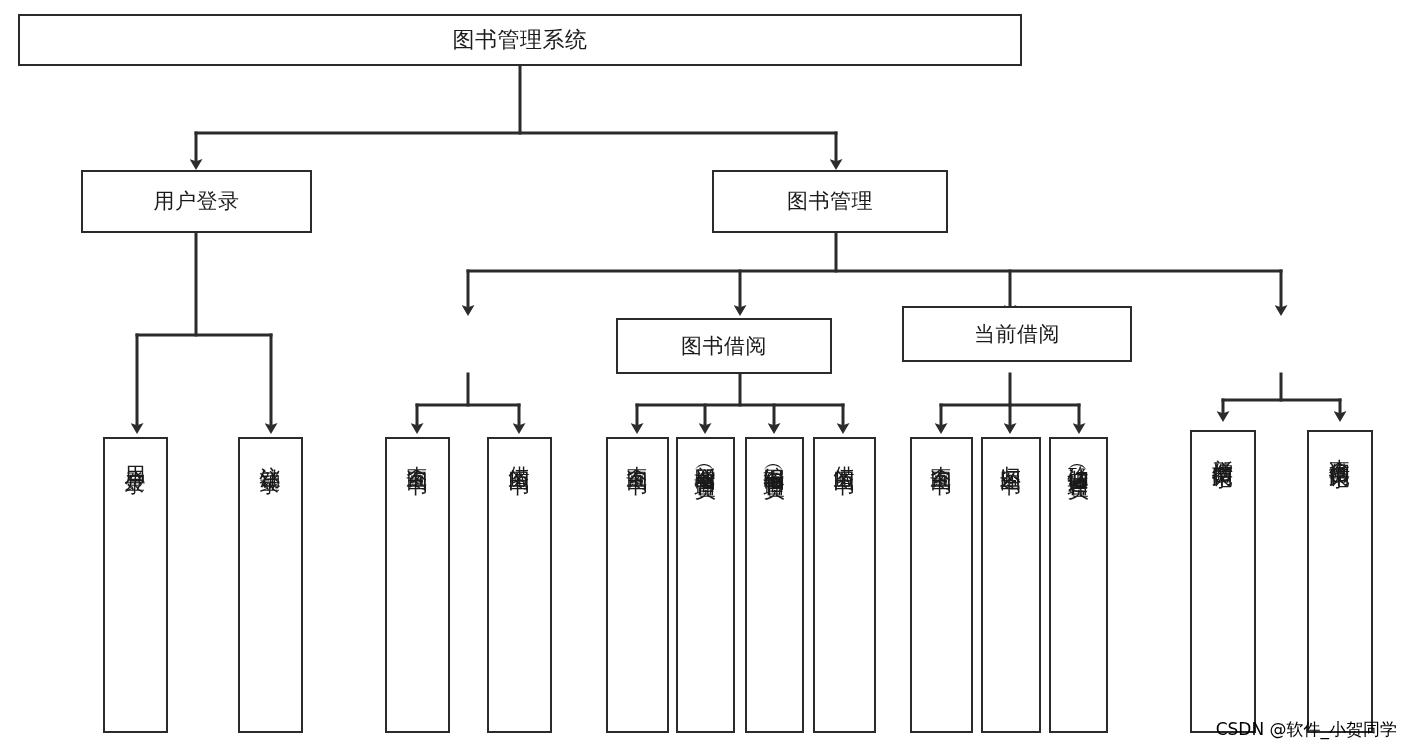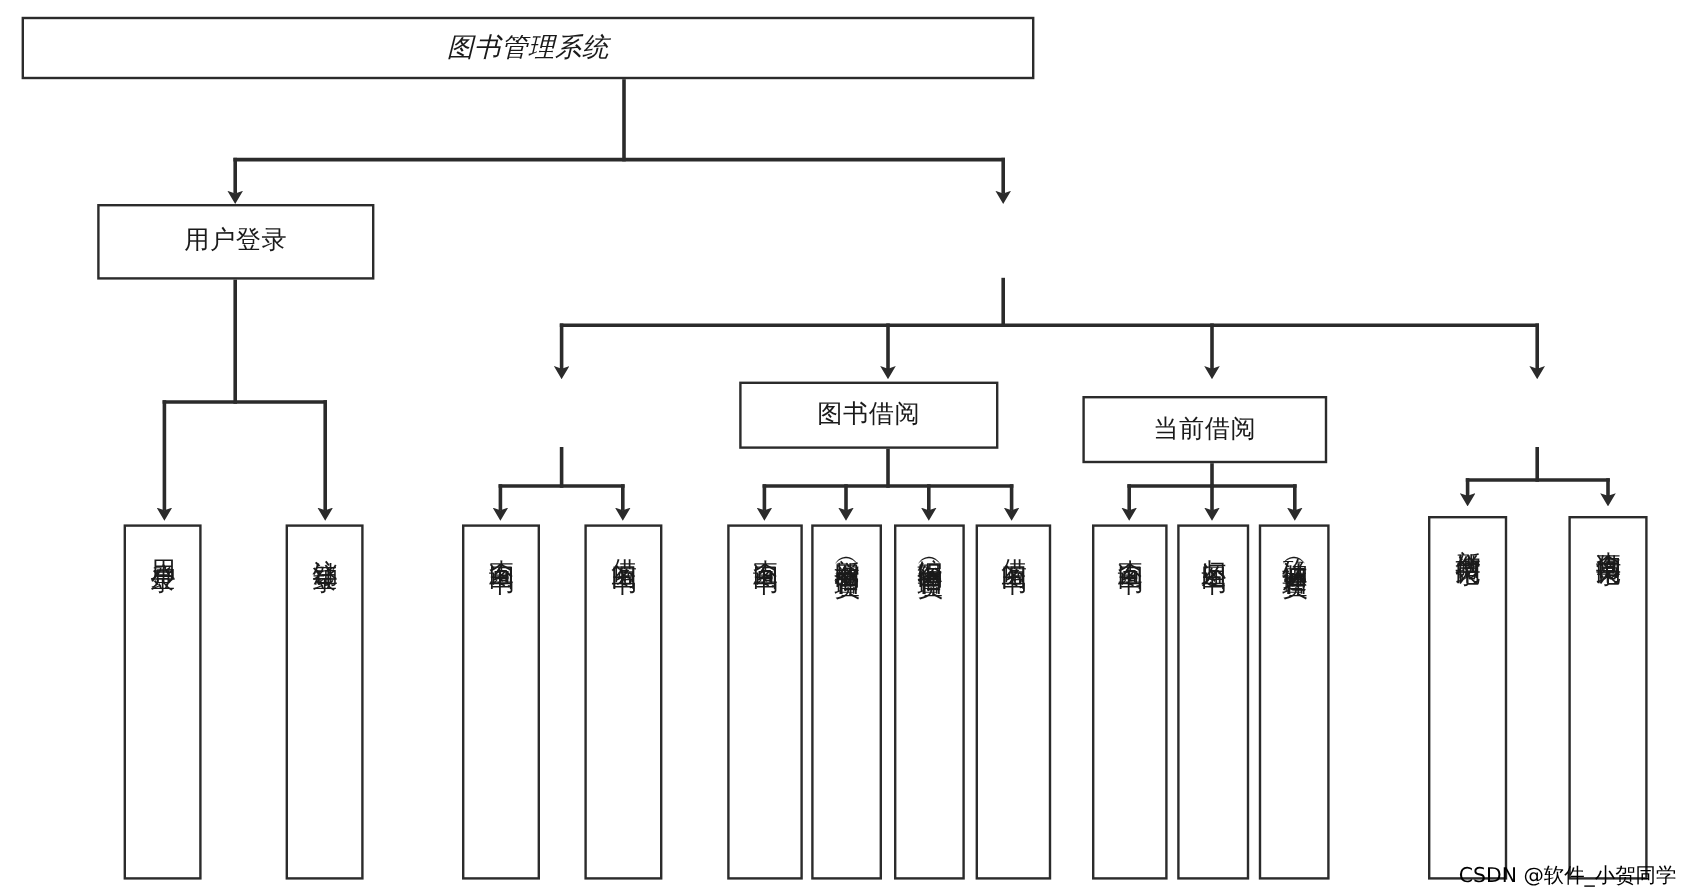--- a/index.html
+++ b/index.html
@@ -127,35 +127,38 @@
       <path d="M1010,405 L1010,424" marker-end="url(#arw)"></path>
       <path d="M1079,405 L1079,424" marker-end="url(#arw)"></path>
 
       <path d="M1281,374 L1281,400"></path>
       <path d="M1223,400 L1340,400"></path>
       <path d="M1223,400 L1223,412" marker-end="url(#arw)"></path>
       <path d="M1340,400 L1340,412" marker-end="url(#arw)"></path>
     </g>
   </svg>
 
-  <div class="node h-node root" style="left:18px; top:14px; width:844px; height:52px;font-style:italic;">
+  <div class="node h-node root" style="left:18px; top:14px; width:1004px; height:52px;">
     <span class="lbl">图书管理系统</span>
   </div>
 
   <div class="node h-node" style="left:81px; top:170px; width:231px; height:63px;">
     <span class="lbl">用户登录</span>
   </div>
 
+  <div class="node h-node" style="left:712px; top:170px; width:236px; height:63px;">
+    <span class="lbl">图书管理</span>
+  </div>
 
 
   <div class="node h-node" style="left:616px; top:318px; width:216px; height:56px;">
     <span class="lbl">图书借阅</span>
   </div>
 
-  <div class="node h-node" style="left:902px; top:330px; width:204px; height:56px;">
+  <div class="node h-node" style="left:902px; top:306px; width:230px; height:56px;">
     <span class="lbl">当前借阅</span>
   </div>
 
 
   <div class="node v-node" style="left:103px; top:437px; width:65px; height:296px;">
     <span class="lbl">用户登录</span>
   </div>
 
   <div class="node v-node" style="left:238px; top:437px; width:65px; height:296px;">
     <span class="lbl">注销登录</span>

